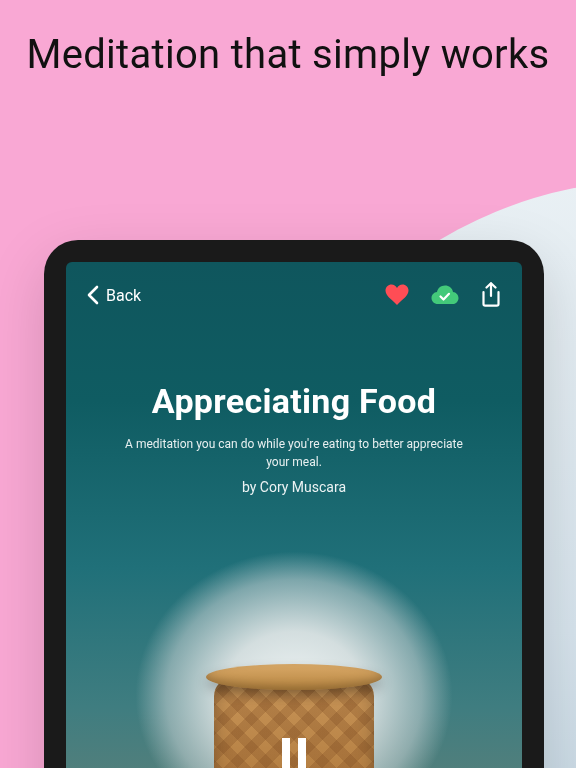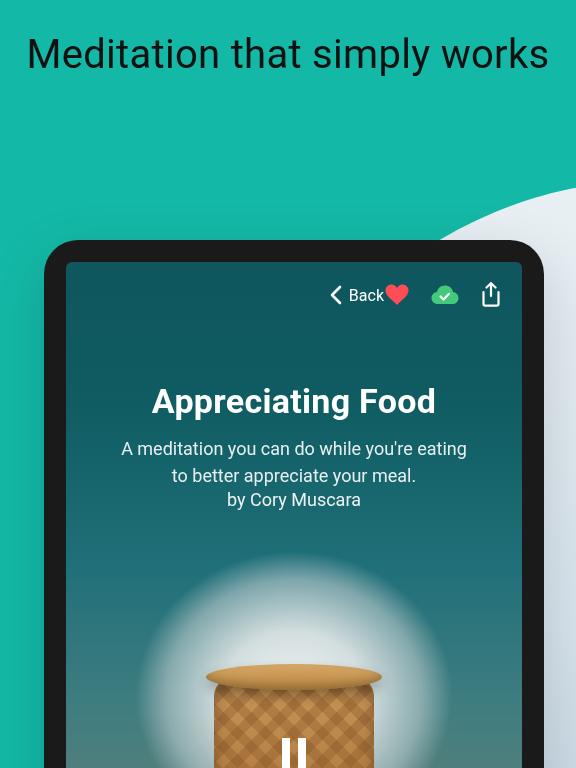--- a/index.html
+++ b/index.html
@@ -1,17 +1,17 @@
 <!DOCTYPE html>
 <html><head>
 <meta charset="utf-8">
 <style>
   * { margin:0; padding:0; box-sizing:border-box; }
   html, body { width:576px; height:768px; overflow:hidden; font-family:-apple-system, BlinkMacSystemFont, "Segoe UI", Roboto, Helvetica, Arial, sans-serif; background:#fff; }
-  .stage { position:relative; width:576px; height:768px; background:#14b8a6; }
+  .stage { position:relative; width:576px; height:768px; background:#f9a8d4; }
   .sky {
     position:absolute;
     right:-180px; top:180px;
     width:520px; height:820px;
     background: linear-gradient(180deg,#e9f0f4 0%, #d6e3ec 55%, #b8ccd9 100%);
     border-top-left-radius:420px;
     z-index:0;
   }
   .headline {
     position:absolute;
@@ -61,49 +61,49 @@
     width:176px; height:26px;
     background:linear-gradient(180deg,#d9a968,#b6843f);
     border-radius:50%;
     box-shadow:0 6px 12px rgba(0,0,0,.25), inset 0 -4px 8px rgba(0,0,0,.2);
   }
   .topbar {
     position:absolute;
     top:20px; left:0; right:0;
     display:flex;
     align-items:center;
-    justify-content:flex-end;
+    justify-content:space-between;
     padding:0 20px;
   }
   .back { display:flex; align-items:center; gap:6px; cursor:pointer; }
   .back-label { font-size:16px; color:#fff; }
   .actions { display:flex; align-items:center; gap:20px; }
   .icon { display:inline-flex; }
   .content {
     position:absolute;
     top:119px; left:0; right:0;
     text-align:center;
     padding:0 30px;
   }
   .title {
     font-size:34px;
     font-weight:700;
     color:#fff;
     letter-spacing:.3px;
     margin-bottom:14px;
   }
   .desc {
-    font-size:18px;
+    font-size:12px;
     line-height:1.5;
     color:rgba(255,255,255,.9);
     max-width:360px;
-    margin:0 auto 0 auto;
+    margin:0 auto 8px auto;
   }
   .author {
-    font-size:18px;
+    font-size:14px;
     color:rgba(255,255,255,.92);
     text-align:center;
   }
   .pause {
     position:absolute;
     bottom:40px; left:50%; transform:translateX(-50%);
     cursor:pointer;
   }
 </style>
 </head>

